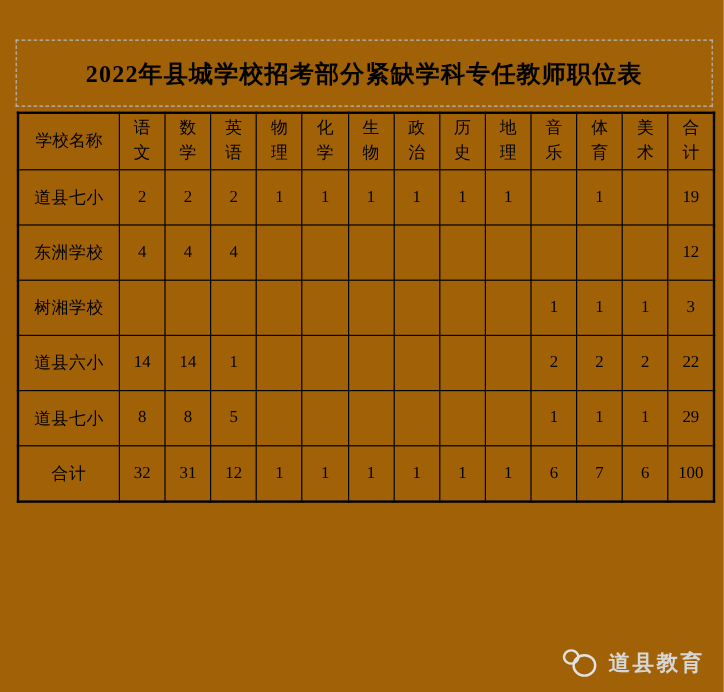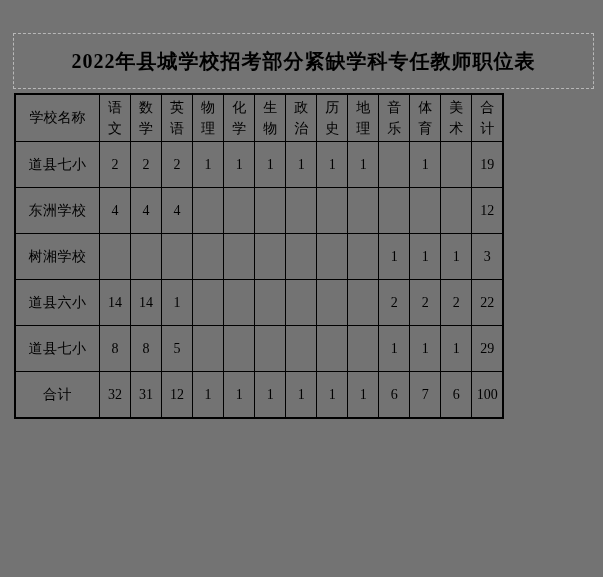--- a/index.html
+++ b/index.html
@@ -4,42 +4,42 @@
 <style>
   html, body { margin: 0; padding: 0; }
   body {
     width: 603px; height: 577px;
     background: #ffffff;
     font-family: "Liberation Serif", "DejaVu Serif", serif;
     position: relative;
     overflow: hidden;
     color: #000;
   }
-  .page { position: absolute; inset: 0; background: #737373; }
+  .page { position: absolute; inset: 0; background: #a16207; }
 
   
   .title-box {
     position: absolute;
     left: 13px; top: 33px;
     width: 579px; height: 54px;
     border: 1px dashed #b8b8b8;
     display: flex; align-items: center; justify-content: center;
   }
   .title {
     font-size: 20px;
     font-weight: bold;
     letter-spacing: 1px;
     white-space: nowrap;
   }
 
   
   table.positions-table {
     position: absolute;
     left: 14px; top: 93px;
-    width: 490px;
+    width: 582px;
     border-collapse: collapse;
     table-layout: fixed;
     border: 2px solid #000;
   }
   .positions-table th,
   .positions-table td {
     border: 1px solid #000;
     text-align: center;
     vertical-align: middle;
     font-size: 14px;
@@ -203,14 +203,21 @@
           <td class="num-cell">1</td>
           <td class="num-cell">1</td>
           <td class="num-cell">6</td>
           <td class="num-cell">7</td>
           <td class="num-cell">6</td>
           <td class="num-cell">100</td>
         </tr>
       </tbody>
   </table>
 
+  <div class="watermark">
+    <span class="wm-icon">
+      <span class="c1"></span>
+        <span class="c2"></span>
+    </span>
+    <span class="wm-text">道县教育</span>
+  </div>
 
 </div>
 
 </body></html>

